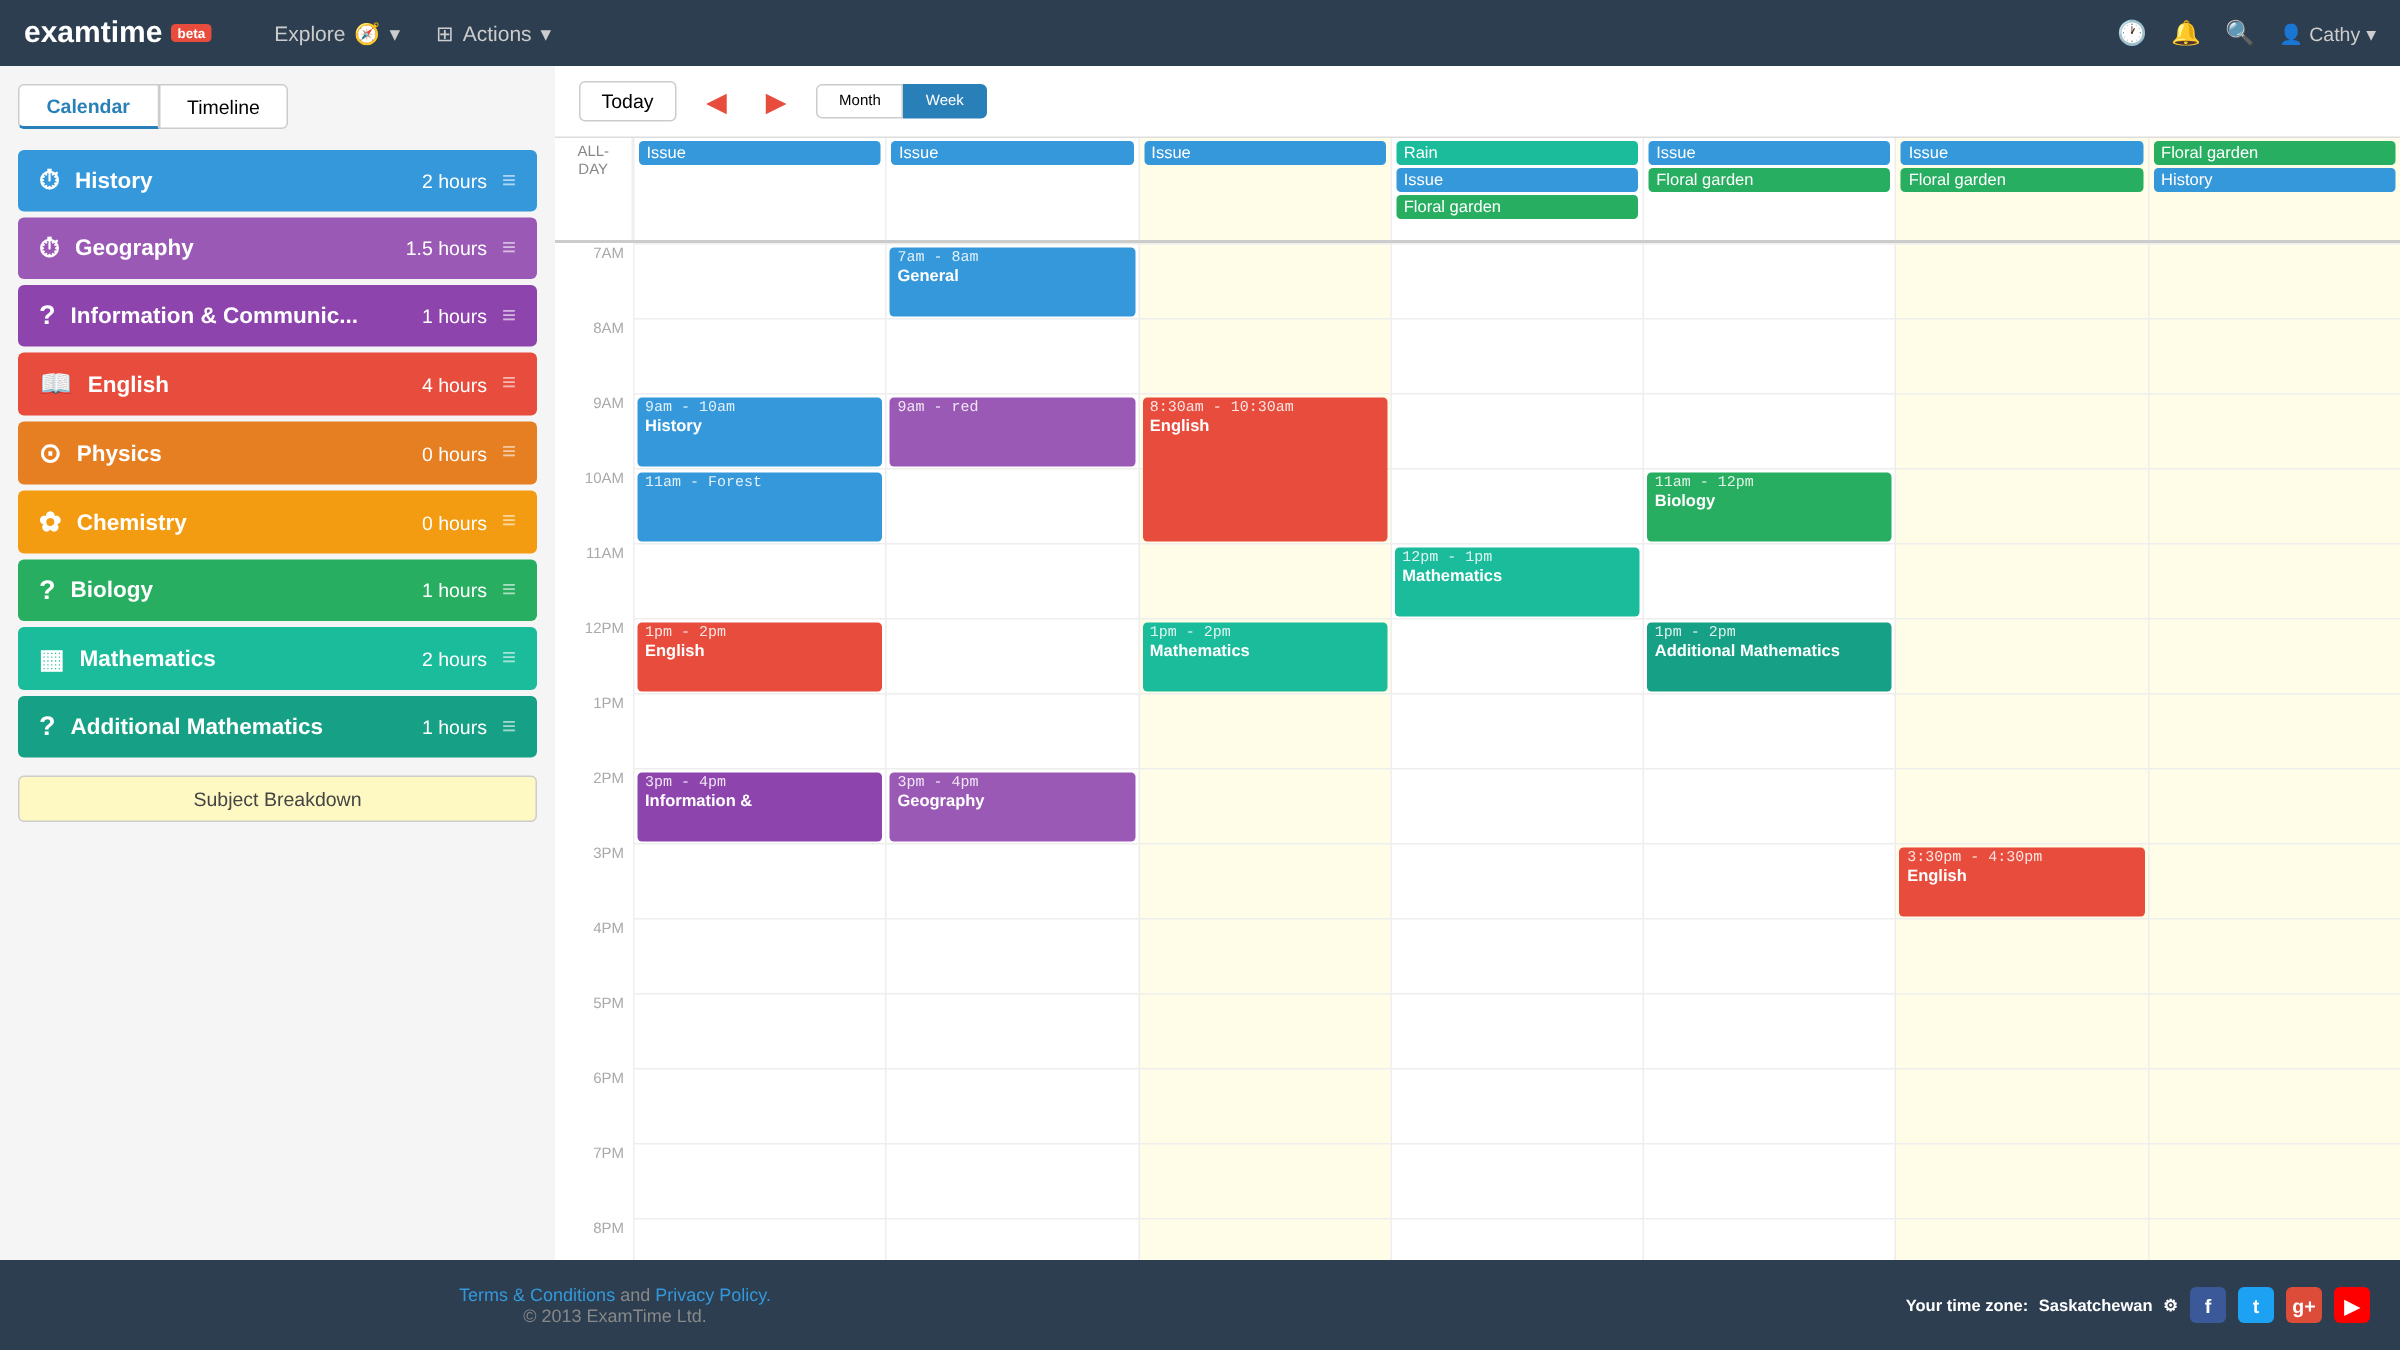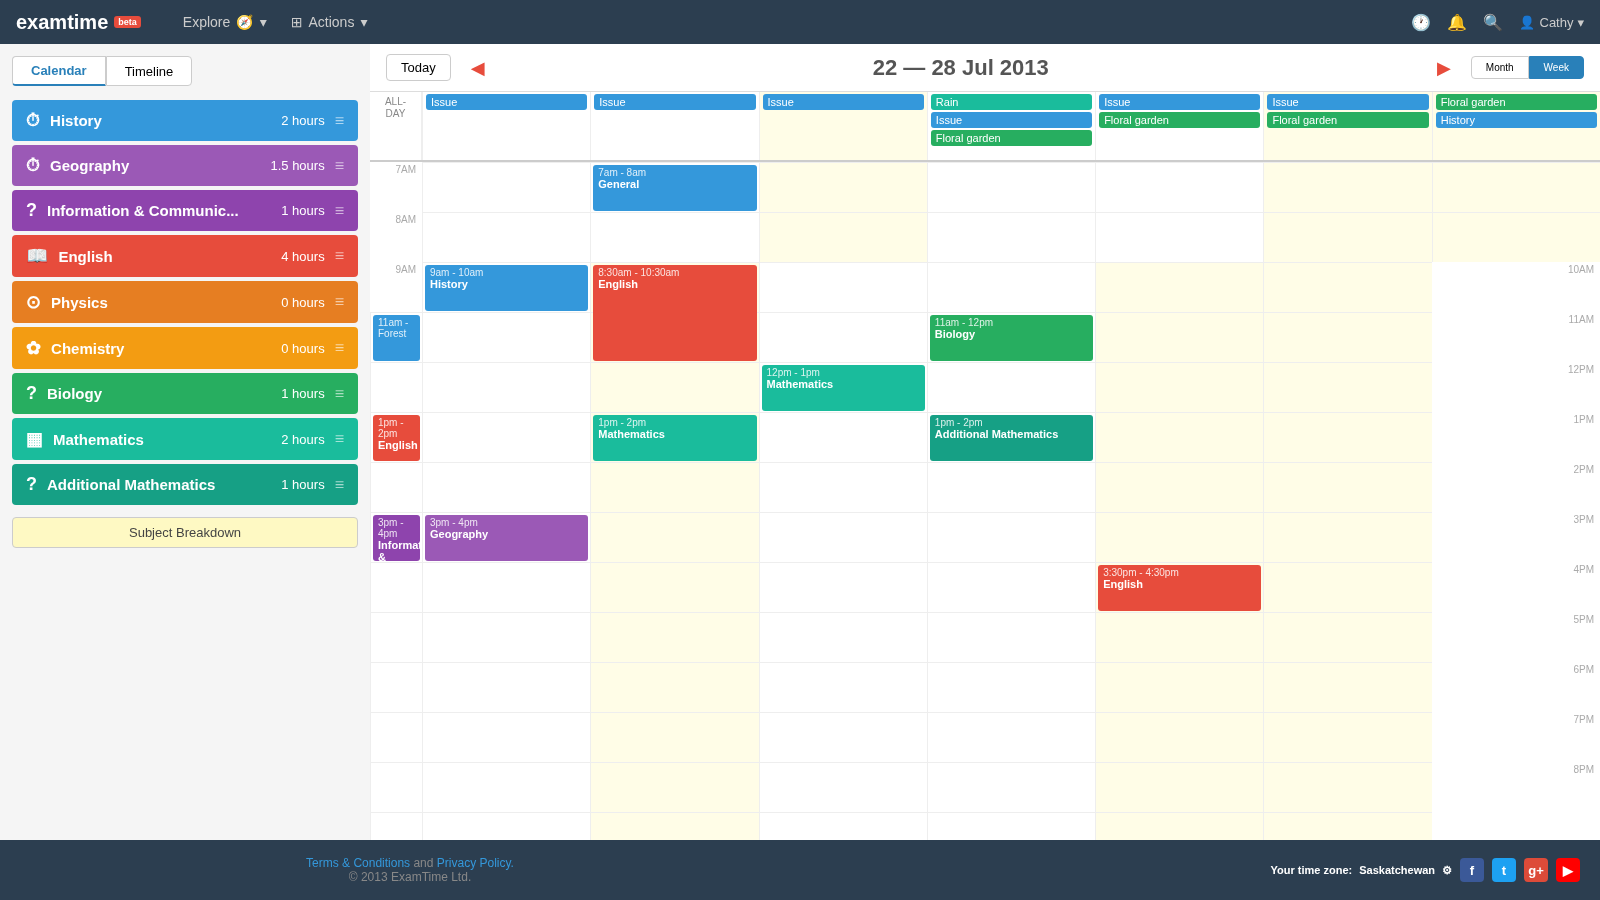--- a/index.html
+++ b/index.html
@@ -276,21 +276,21 @@
       border-radius: 3px;
       padding: 2px 5px;
       font-size: 11px;
       color: white;
       overflow: hidden;
       cursor: pointer;
       left: 2px;
       right: 2px;
       z-index: 2;
     }
-    .cal-event .ev-time { font-size: 10px; opacity: 0.85; }
+    .cal-event .ev-time { font-size: 10px; opacity: 0.85; font-family: Liberation Mono, monospace; }
     .cal-event .ev-name { font-weight: bold; }
 
     
     #footer {
       background: #2c3e50;
       height: 60px;
       display: flex;
       align-items: center;
       padding: 0 20px;
       color: #aaa;
@@ -417,21 +417,20 @@
     </div>
       </div>
 
     <button class="subj-breakdown-btn">Subject Breakdown</button>
   </div>
 
   <div id="calendar-area">
     <div class="cal-header">
       <button class="today-btn">Today</button>
       <button class="nav-arrow">◀</button>
-      <div class="cal-title">22 — 28 Jul 2013</div>
       <button class="nav-arrow">▶</button>
       <div class="view-btns">
         <button class="view-btn">Month</button>
         <button class="view-btn active">Week</button>
       </div>
     </div>
 
     <div class="cal-grid-container">
 
 
@@ -485,20 +484,26 @@
           <div class="time-cell weekend"></div>
           <div class="time-cell"></div>
           <div class="time-cell"></div>
           <div class="time-cell weekend"></div>
           <div class="time-cell weekend"></div>
           <div class="time-label">9AM</div>
           <div class="time-cell" style="position: relative;">
             <div class="cal-event" style="background: rgb(52, 152, 219); top: 2px; height: 46px;">
               <div class="ev-time">9am - 10am</div>
               <div class="ev-name">History</div>
+            </div>
+          </div>
+          <div class="time-cell" style="position: relative;">
+            <div class="cal-event" style="background: rgb(155, 89, 182); top: 2px; height: 46px;">
+              <div class="ev-time">9am - red</div>
+              <div class="ev-name"></div>
             </div>
           </div>
           <div class="time-cell weekend" style="position: relative;">
             <div class="cal-event" style="background: rgb(231, 76, 60); top: 2px; height: 96px;">
               <div class="ev-time">8:30am - 10:30am</div>
               <div class="ev-name">English</div>
             </div>
           </div>
           <div class="time-cell"></div>
           <div class="time-cell"></div>

